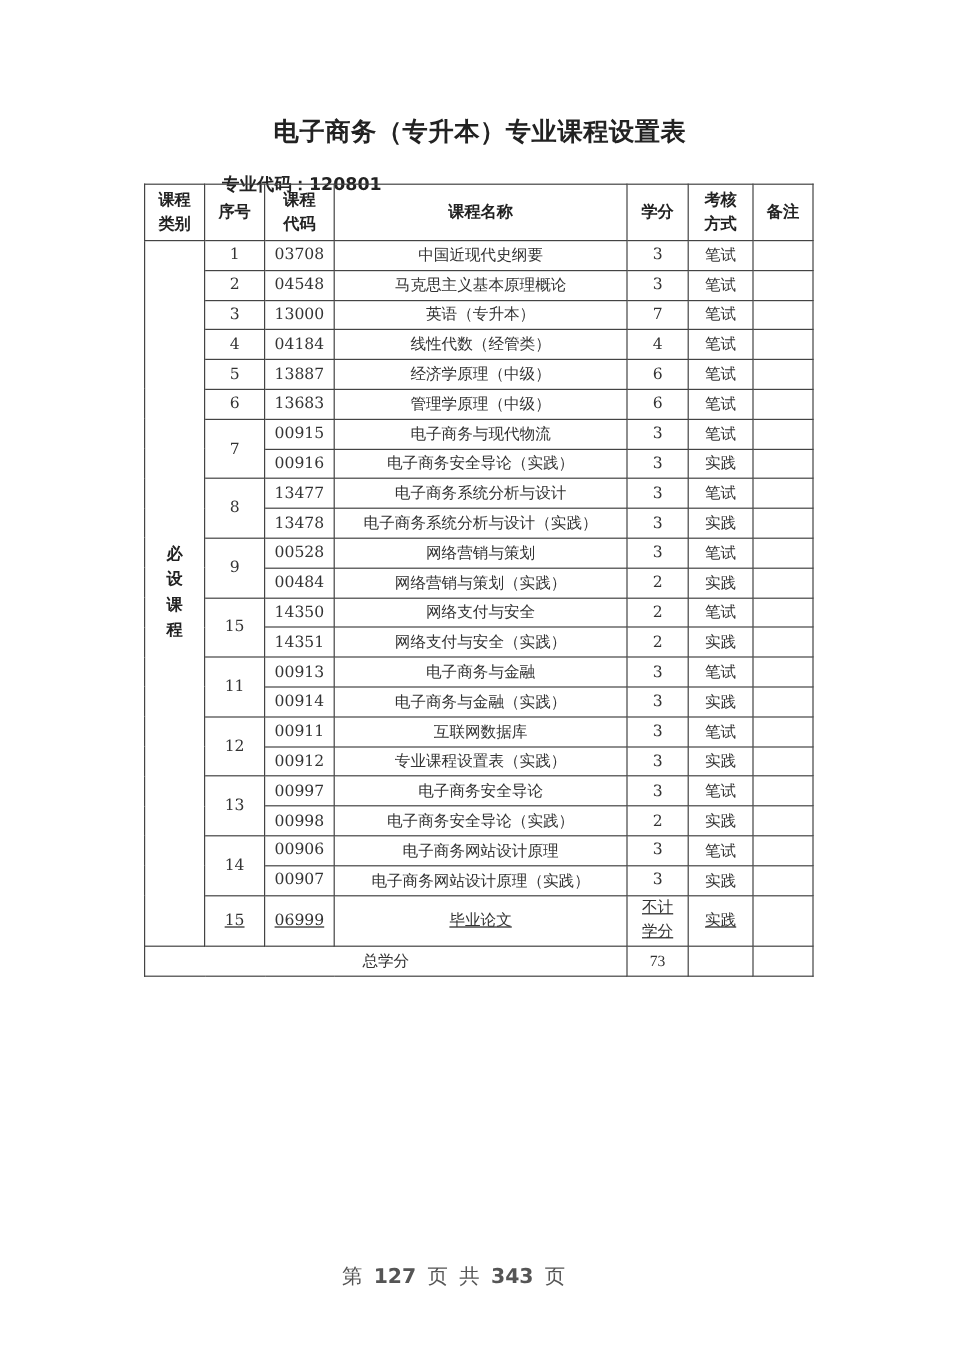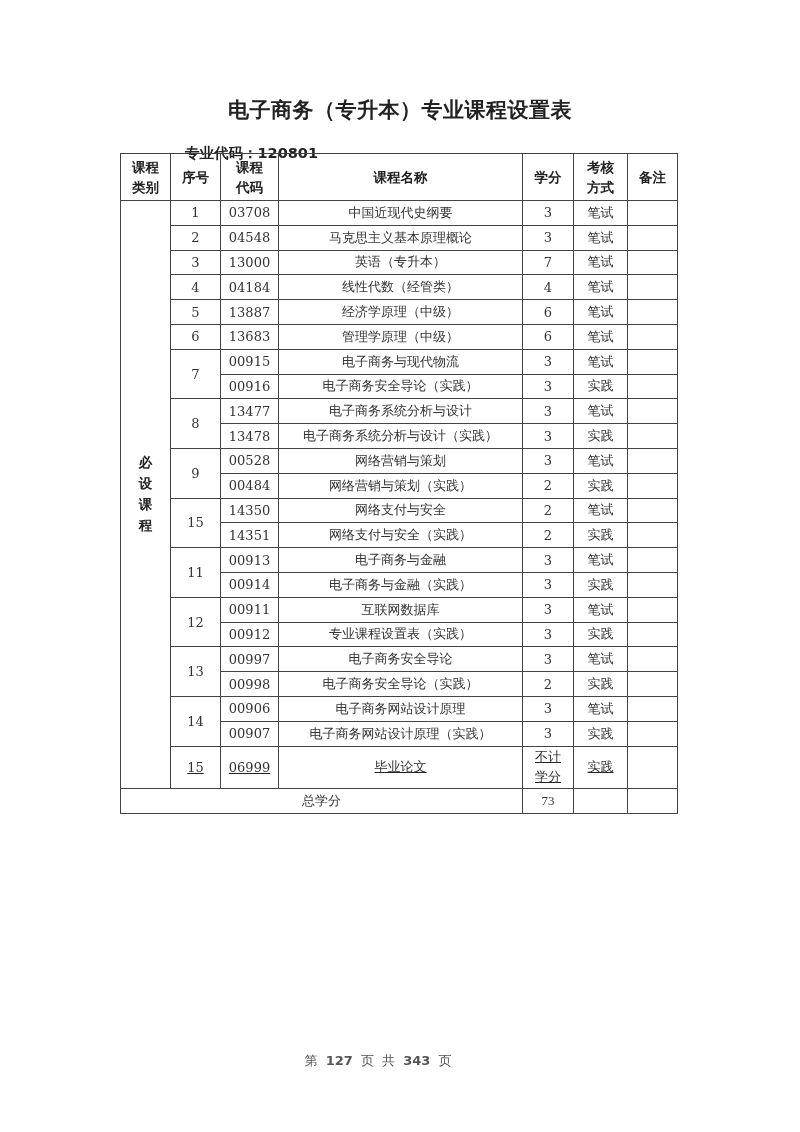--- a/index.html
+++ b/index.html
@@ -12,21 +12,21 @@
   table { position:absolute; top:153px; left:120px; border-collapse:collapse; table-layout:fixed; width:557px;padding-left:48px; }
   td, th { border:1px solid #444; text-align:center; vertical-align:middle; padding:0;
            font-size:13px; font-weight:normal; color:#333; }
   th { font-family:"DejaVu Sans","Liberation Sans",sans-serif; font-weight:bold; font-size:13.5px; line-height:20px; color:#222; }
   tr.head { height:47px; }
   tr.data { height:24.8px; }
   tr.tall { height:42px;text-decoration:underline; }
   tr.total { height:25px;font-family:Liberation Serif, serif; }
   td.cat { font-family:"DejaVu Sans","Liberation Sans",sans-serif; font-weight:bold; font-size:13.5px; line-height:21px; color:#222; }
   .stack { display:block; }
-  .footer { position:absolute; top:1052px; left:0; width:756px; text-align:center; font-size:13px; color:#555;
+  .footer { position:absolute; top:1052px; left:0; width:756px; text-align:center; font-size:17px; color:#555;
             font-family:"DejaVu Sans","Liberation Sans",sans-serif; word-spacing:4px; }
   .footer b { font-weight:bold; }
 </style>
 </head>
 <body>
 
 <div class="title">电子商务（专升本）专业课程设置表</div>
 <div class="code-line"><span>专业代码：</span><span>120801</span></div>
 
 <table>

